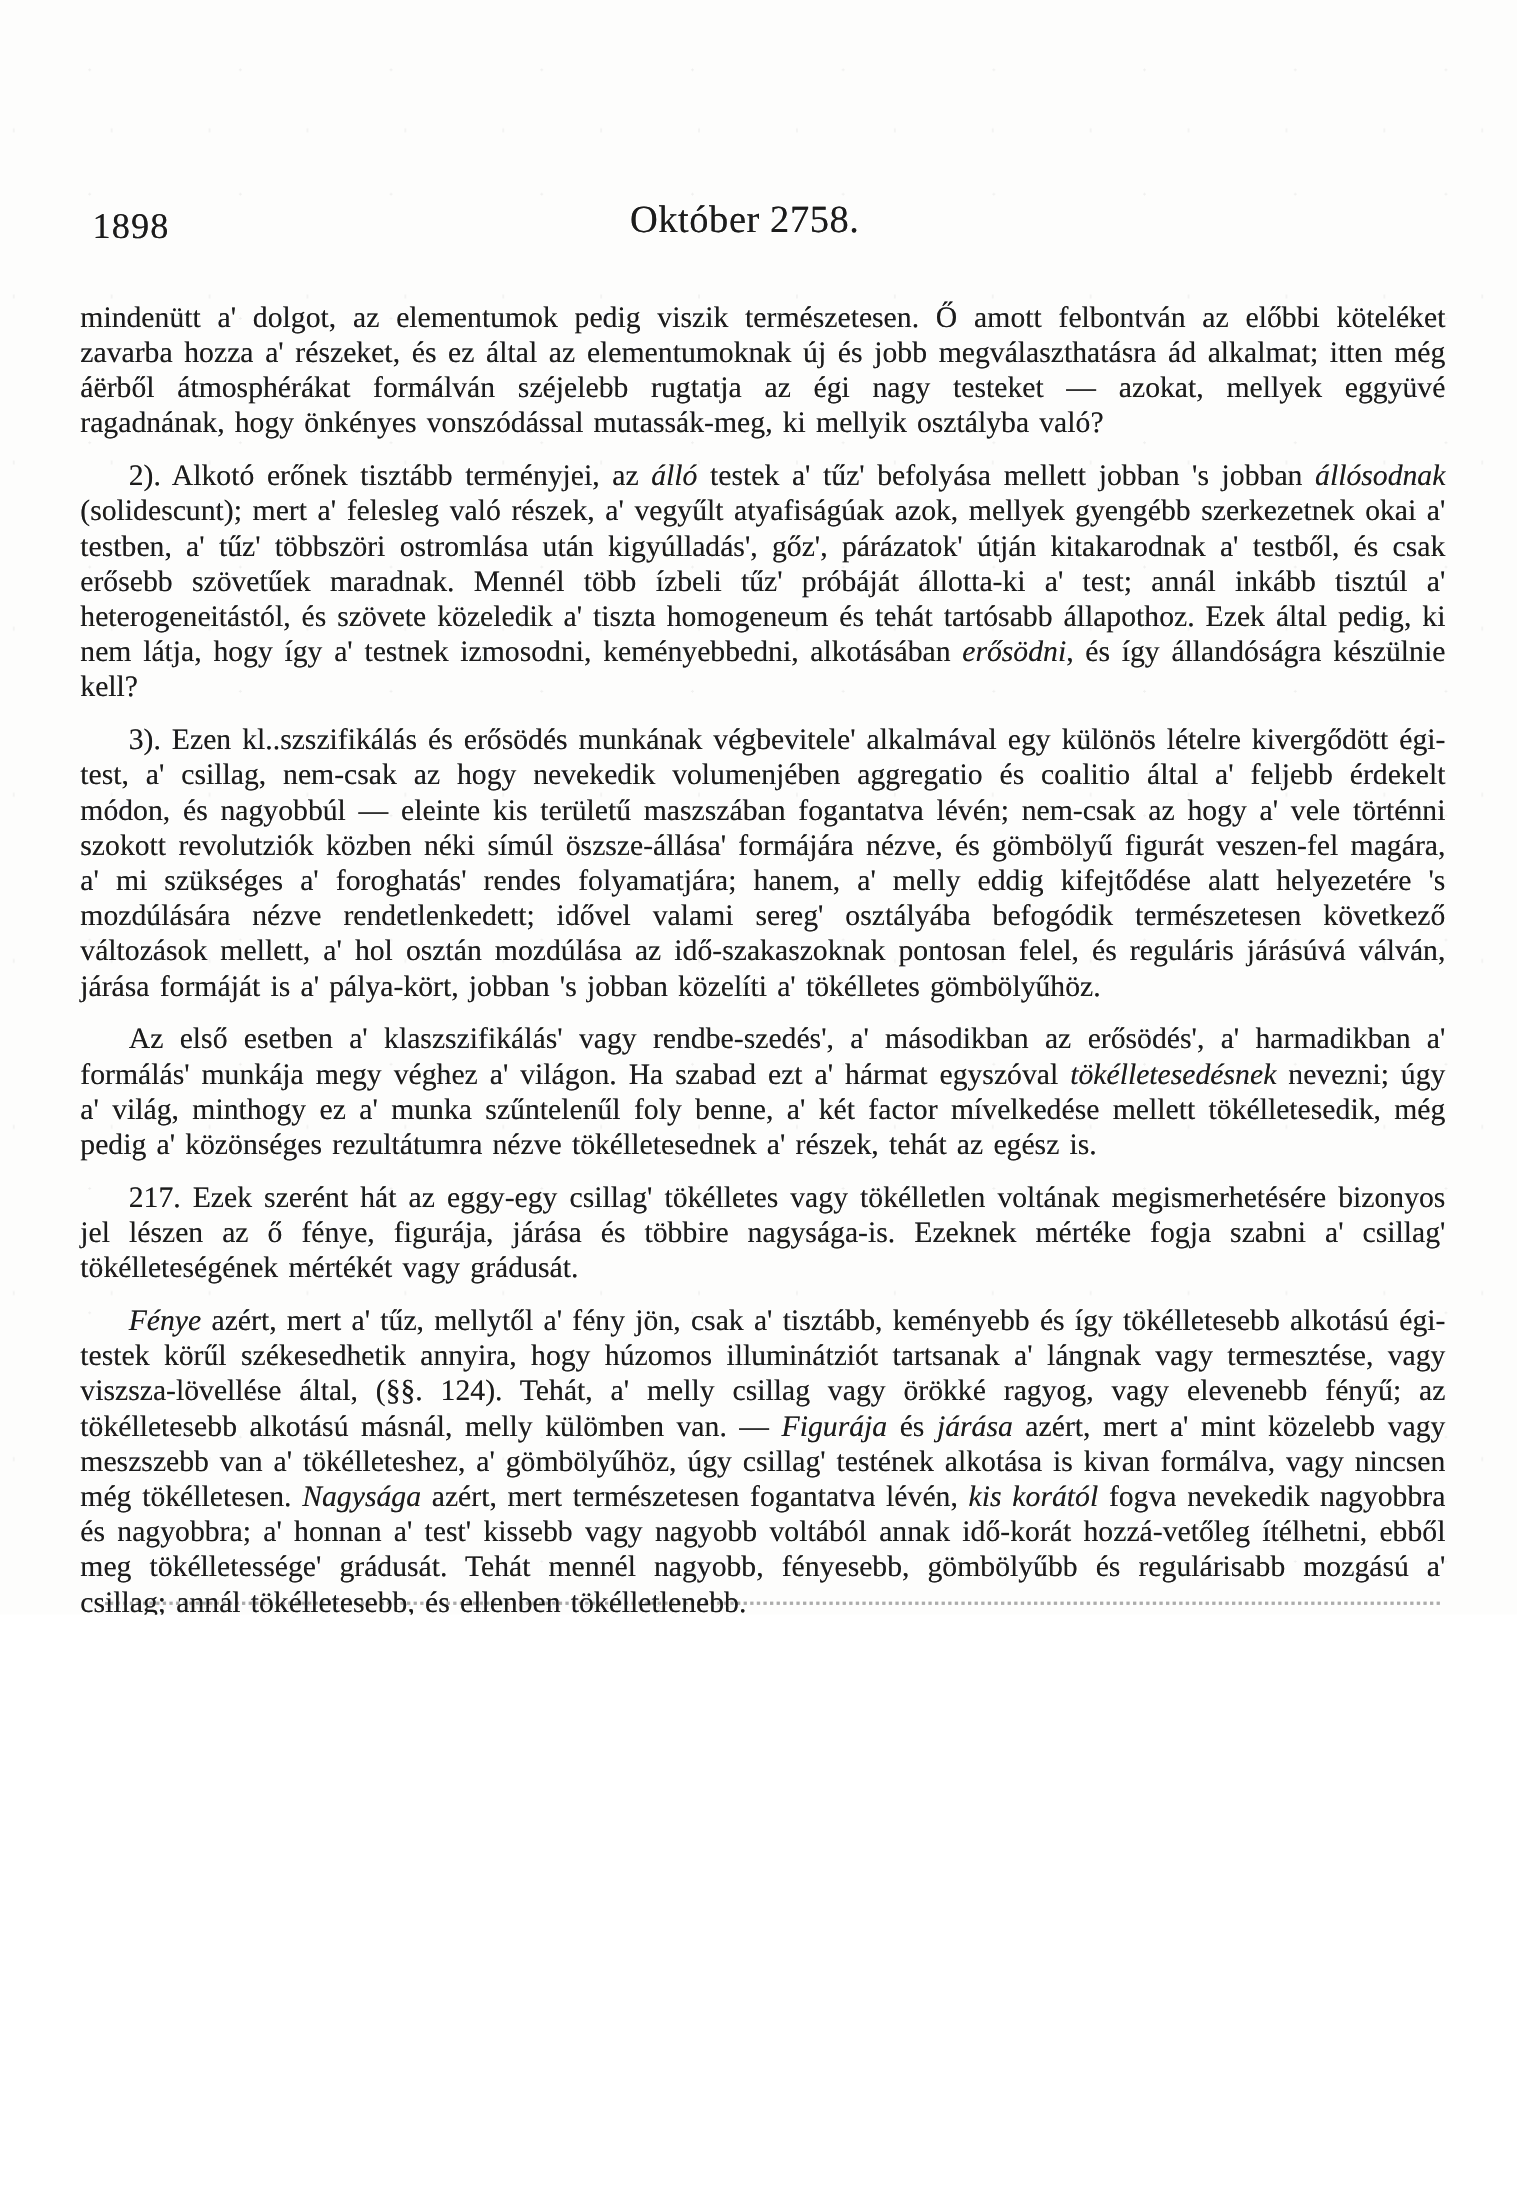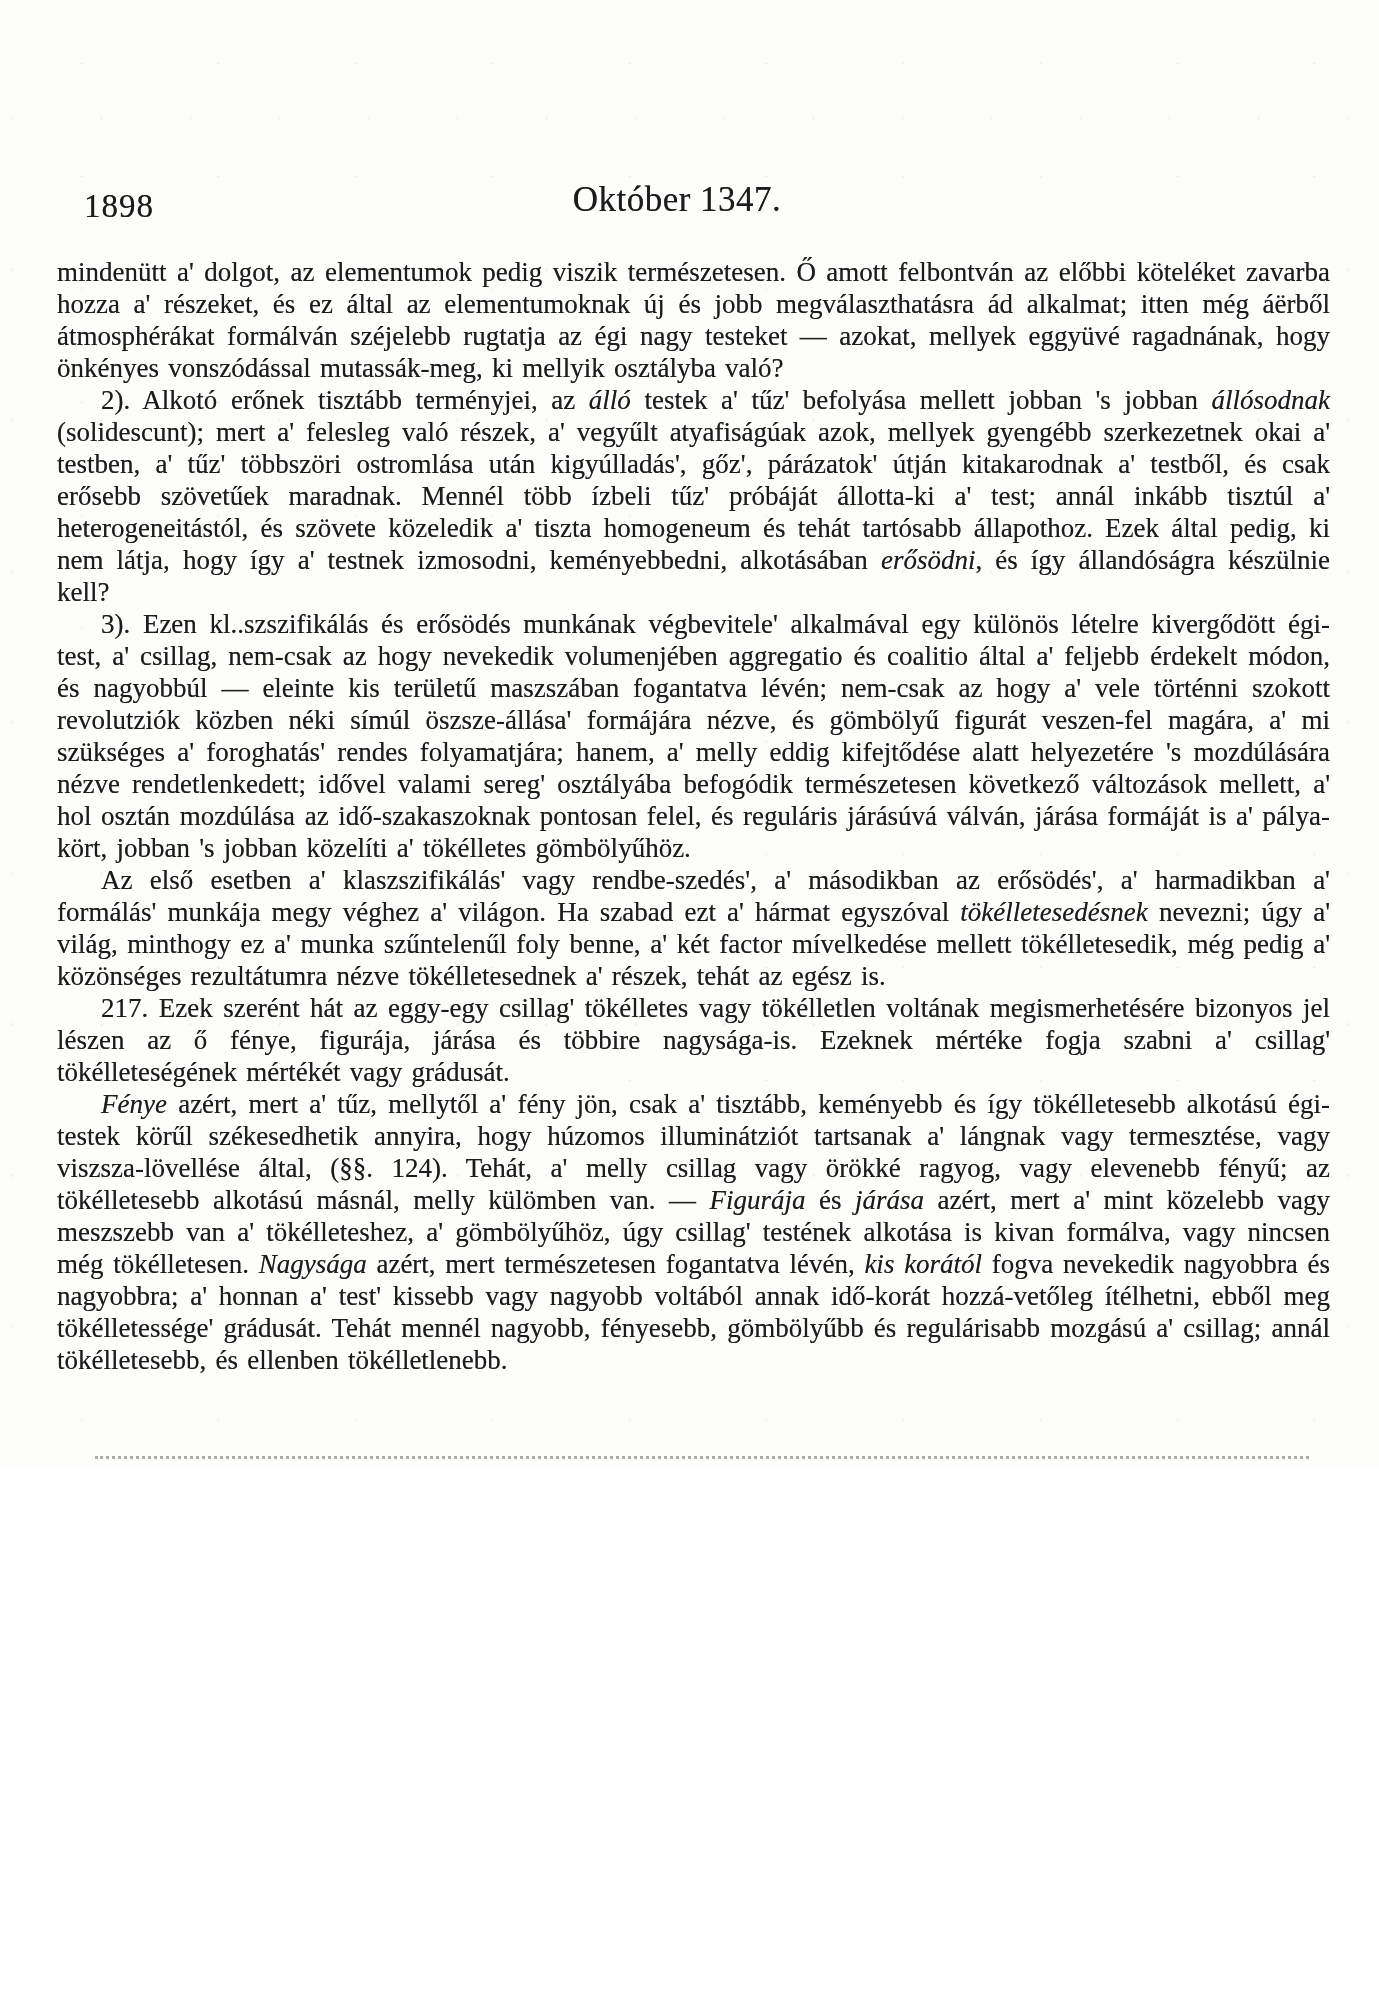--- a/index.html
+++ b/index.html
@@ -52,21 +52,21 @@
     left: 57px;
     top: 256px;
     width: 1273px;
     font-size: 27px;
     line-height: 32px;
     text-align: justify;
     word-spacing: 2.5px;
     text-shadow: 0 0 0.45px rgba(0,0,0,0.55);
   }
   .body-text p {
-    margin: 0;
+    margin: 16px;
     padding: 0;
   }
   .body-text p.indented {
     text-indent: 44px;
   }
   .body-text em {
     font-style: italic;
   }
   .scan-edge-smudge {
     position: absolute;
@@ -78,21 +78,21 @@
     filter: blur(0.4px);
   }
 </style>
 </head>
 <body>
 
 <div class="scan-page">
 
   <div class="running-head">
     <div class="page-number">1898</div>
-    <div class="head-title">Október 1347.</div>
+    <div class="head-title">Október 2758.</div>
   </div>
 
   <div class="body-text" id="body-text">
       <p><span>mindenütt a' dolgot, az elementumok pedig viszik természetesen. Ő amott felbontván az előbbi köteléket zavarba hozza a' részeket, és ez által az elementumoknak új és jobb megválaszthatásra ád alkalmat; itten még áërből átmosphérákat formálván széjelebb rugtatja az égi nagy testeket — azokat, mellyek eggyüvé ragadnának, hogy önkényes vonszódással mutassák-meg, ki mellyik osztályba való?</span></p>
       <p class="indented"><span>2). Alkotó erőnek tisztább terményjei, az </span><em>álló</em><span> testek a' tűz' befolyása mellett jobban 's jobban </span><em>állósodnak</em><span> (solidescunt); mert a' felesleg való részek, a' vegyűlt atyafiságúak azok, mellyek gyengébb szerkezetnek okai a' testben, a' tűz' többszöri ostromlása után kigyúlladás', gőz', párázatok' útján kitakarodnak a' testből, és csak erősebb szövetűek maradnak. Mennél több ízbeli tűz' próbáját állotta-ki a' test; annál inkább tisztúl a' heterogeneitástól, és szövete közeledik a' tiszta homogeneum és tehát tartósabb állapothoz. Ezek által pedig, ki nem látja, hogy így a' testnek izmosodni, keményebbedni, alkotásában </span><em>erősödni</em><span>, és így állandóságra készülnie kell?</span></p>
       <p class="indented"><span>3). Ezen kl..szszifikálás és erősödés munkának végbevitele' alkalmával egy különös lételre kivergődött égi-test, a' csillag, nem-csak az hogy nevekedik volumenjében aggregatio és coalitio által a' feljebb érdekelt módon, és nagyobbúl — eleinte kis területű maszszában fogantatva lévén; nem-csak az hogy a' vele történni szokott revolutziók közben néki símúl öszsze-állása' formájára nézve, és gömbölyű figurát veszen-fel magára, a' mi szükséges a' foroghatás' rendes folyamatjára; hanem, a' melly eddig kifejtődése alatt helyezetére 's mozdúlására nézve rendetlenkedett; idővel valami sereg' osztályába befogódik természetesen következő változások mellett, a' hol osztán mozdúlása az idő-szakaszoknak pontosan felel, és reguláris járásúvá válván, járása formáját is a' pálya-kört, jobban 's jobban közelíti a' tökélletes gömbölyűhöz.</span></p>
       <p class="indented"><span>Az első esetben a' klaszszifikálás' vagy rendbe-szedés', a' másodikban az erősödés', a' harmadikban a' formálás' munkája megy véghez a' világon. Ha szabad ezt a' hármat egyszóval </span><em>tökélletesedésnek</em><span> nevezni; úgy a' világ, minthogy ez a' munka szűntelenűl foly benne, a' két factor mívelkedése mellett tökélletesedik, még pedig a' közönséges rezultátumra nézve tökélletesednek a' részek, tehát az egész is.</span></p>
       <p class="indented"><span>217. Ezek szerént hát az eggy-egy csillag' tökélletes vagy tökélletlen voltának megismerhetésére bizonyos jel lészen az ő fénye, figurája, járása és többire nagysága-is. Ezeknek mértéke fogja szabni a' csillag' tökélleteségének mértékét vagy grádusát.</span></p>
       <p class="indented"><em>Fénye</em><span> azért, mert a' tűz, mellytől a' fény jön, csak a' tisztább, keményebb és így tökélletesebb alkotású égi-testek körűl székesedhetik annyira, hogy húzomos illuminátziót tartsanak a' lángnak vagy termesztése, vagy viszsza-lövellése által, (§§. 124). Tehát, a' melly csillag vagy örökké ragyog, vagy elevenebb fényű; az tökélletesebb alkotású másnál, melly külömben van. — </span><em>Figurája</em><span> és </span><em>járása</em><span> azért, mert a' mint közelebb vagy meszszebb van a' tökélleteshez, a' gömbölyűhöz, úgy csillag' testének alkotása is kivan formálva, vagy nincsen még tökélletesen. </span><em>Nagysága</em><span> azért, mert természetesen fogantatva lévén, </span><em>kis korától</em><span> fogva nevekedik nagyobbra és nagyobbra; a' honnan a' test' kissebb vagy nagyobb voltából annak idő-korát hozzá-vetőleg ítélhetni, ebből meg tökélletessége' grádusát. Tehát mennél nagyobb, fényesebb, gömbölyűbb és regulárisabb mozgású a' csillag; annál tökélletesebb, és ellenben tökélletlenebb.</span></p>
     </div>

